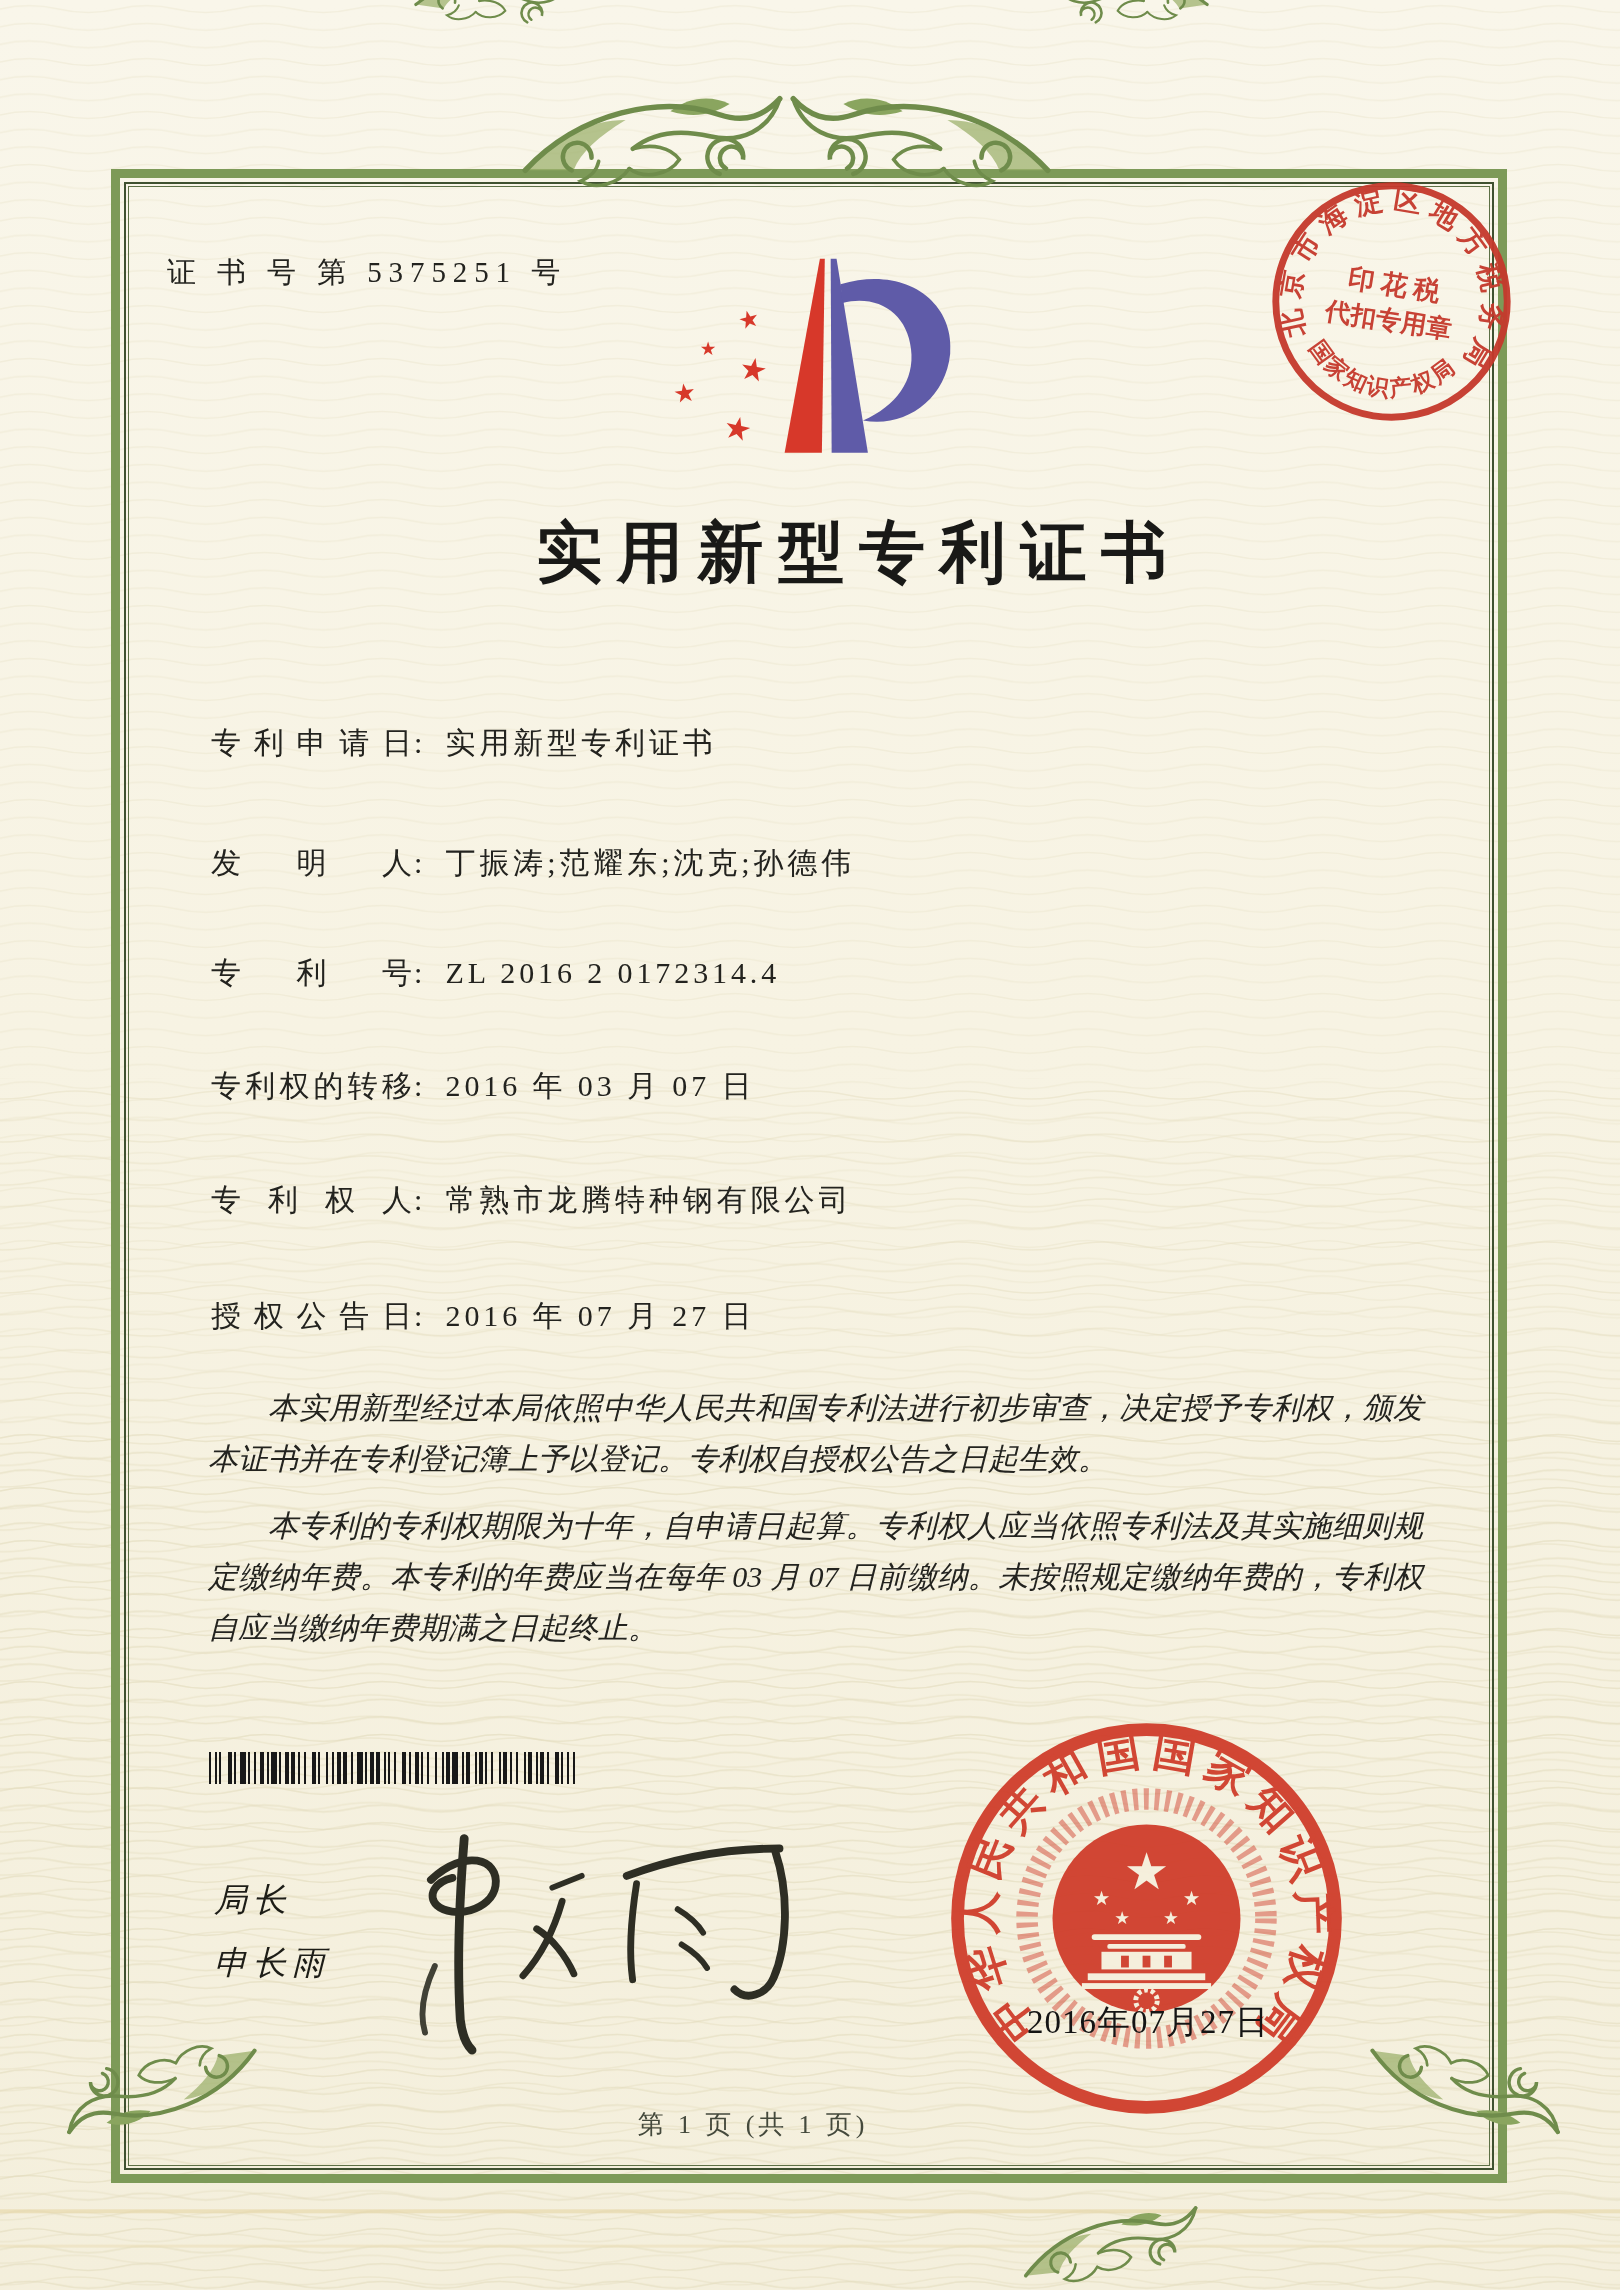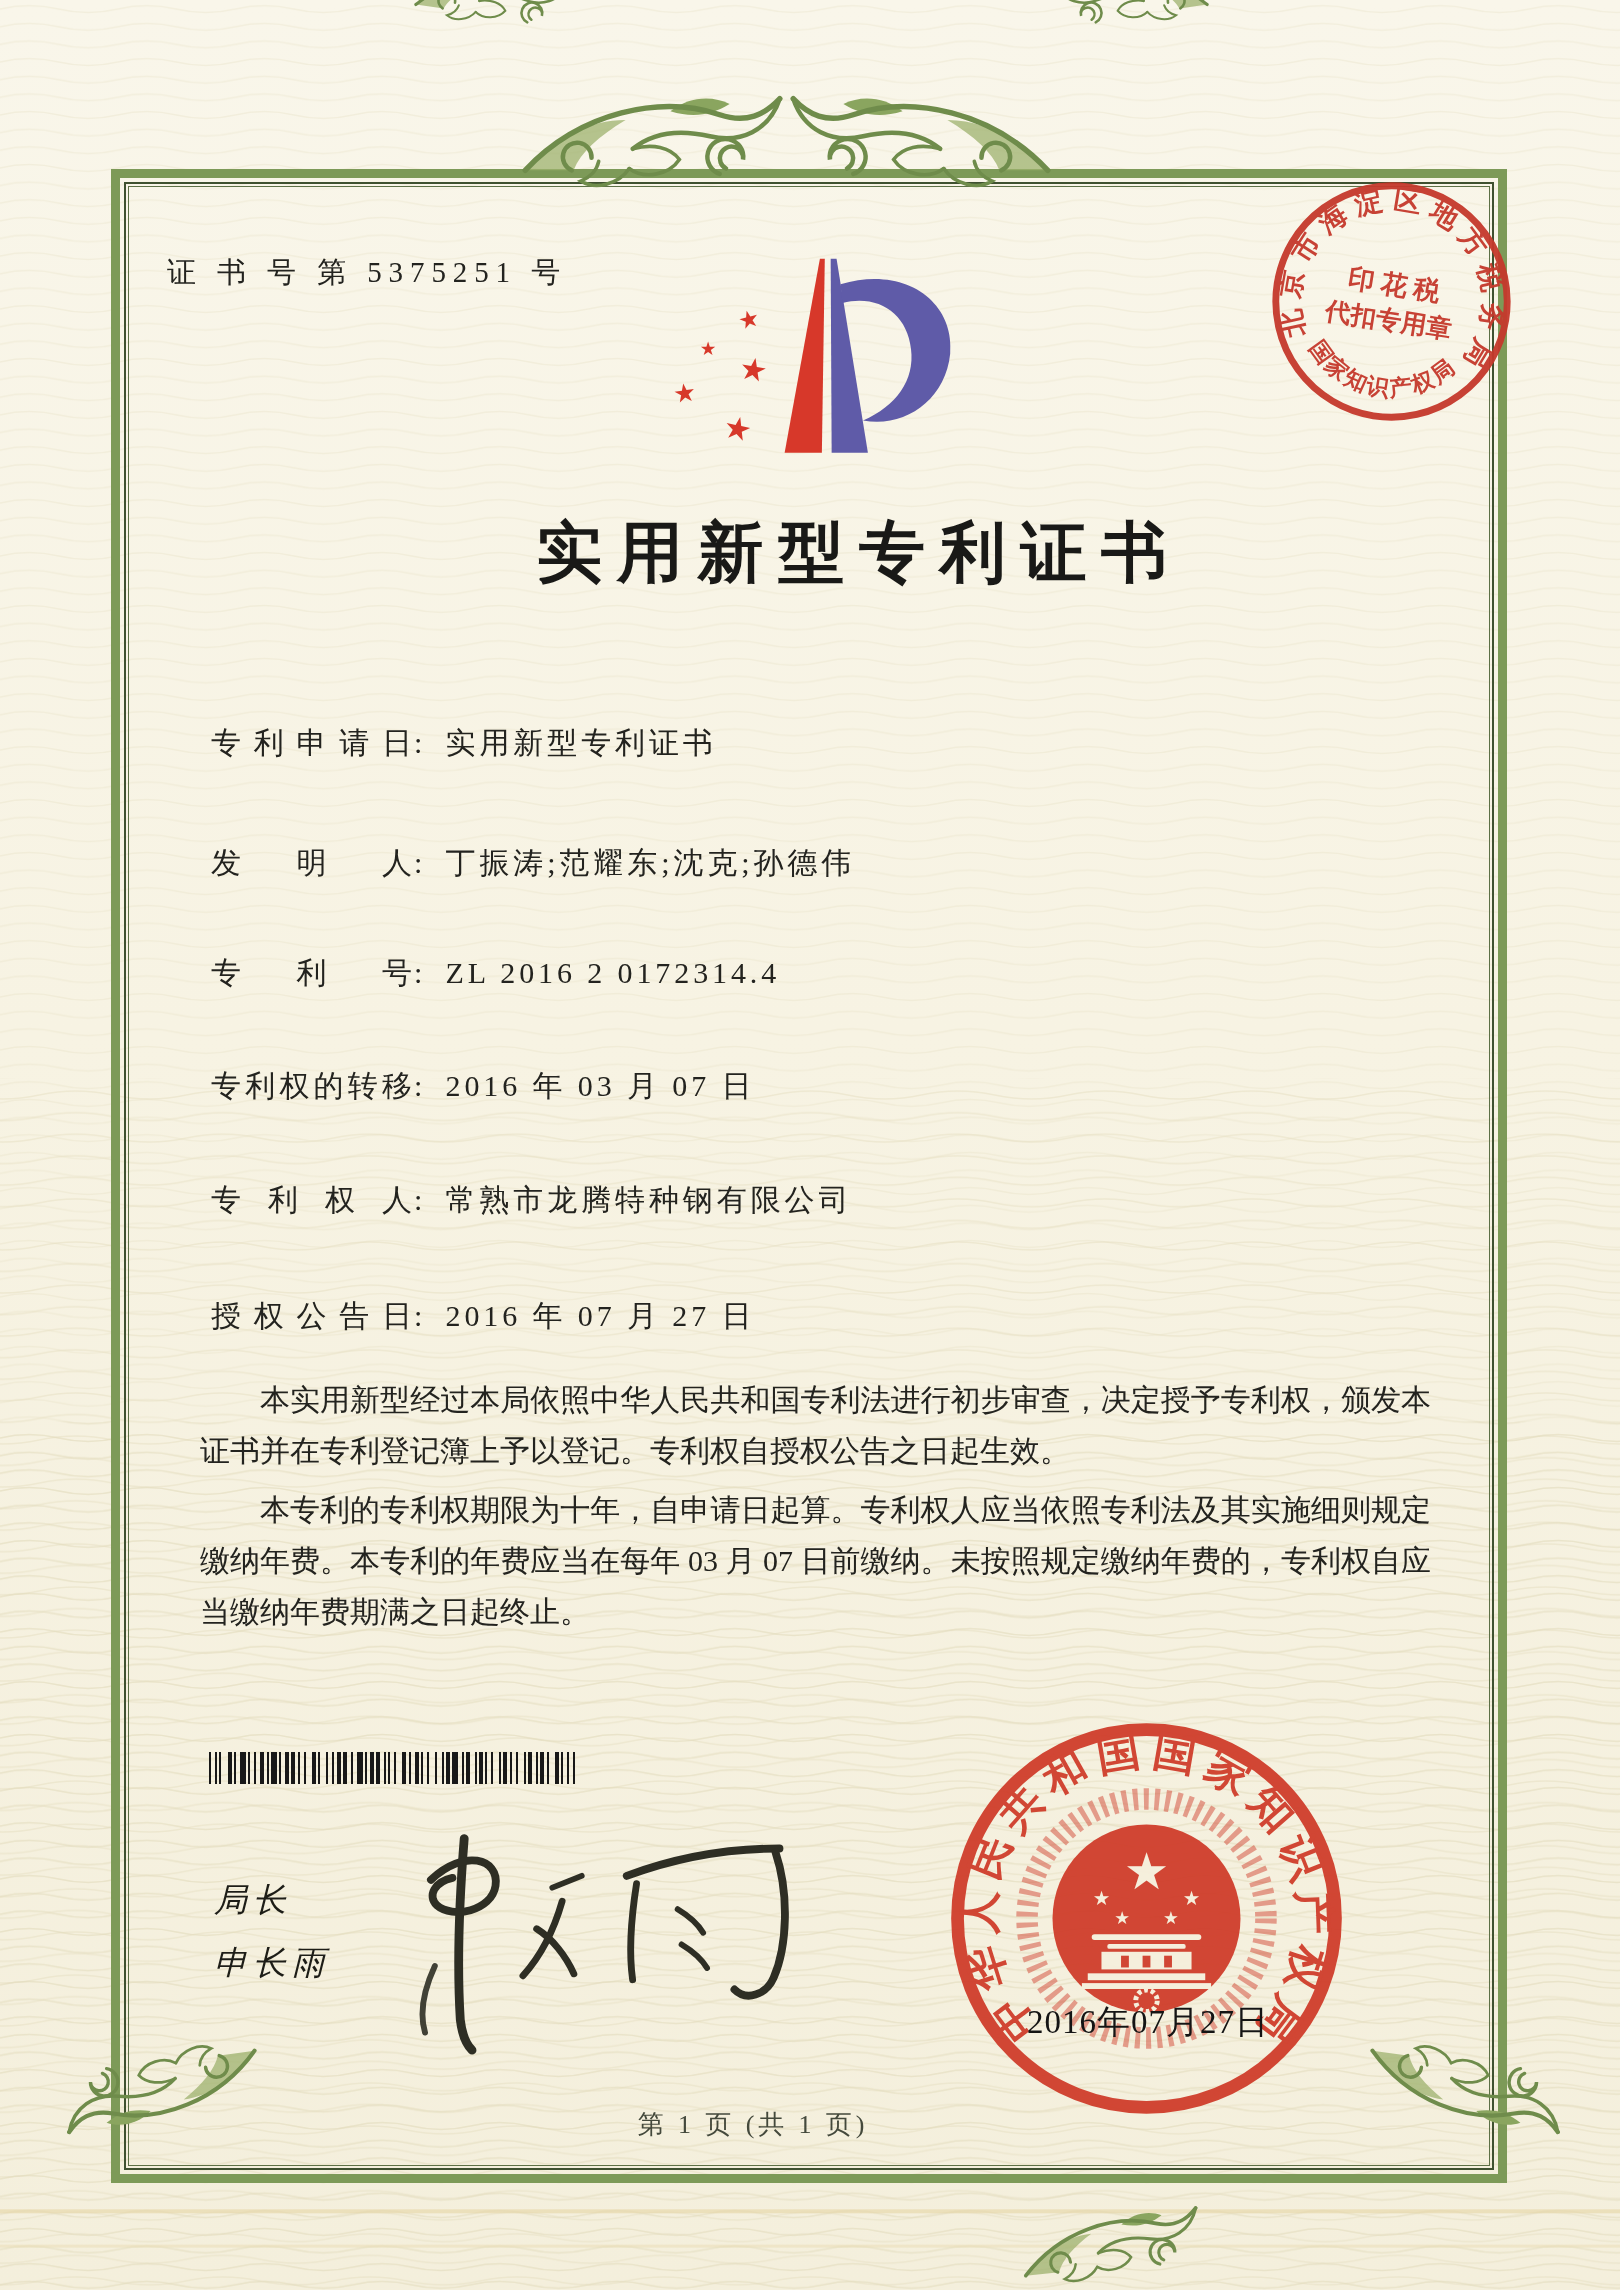--- a/index.html
+++ b/index.html
@@ -23,21 +23,21 @@
   .certno{position:absolute;left:167px;top:253px;font-size:29px;letter-spacing:6.9px;z-index:3;color:#23231f;}
   .logo{position:absolute;left:663px;top:251px;z-index:3;}
   .title{position:absolute;left:111px;top:508px;width:1496px;text-align:center;
     font-size:66px;font-weight:700;letter-spacing:14.7px;z-index:3;color:#191917;}
   .fieldrow{position:absolute;left:211px;z-index:3;font-size:30px;white-space:nowrap;color:#23231f;}
   .flabel{display:inline-block;width:201px;text-align:justify;text-align-last:justify;}
   .fcolon{display:inline-block;margin-left:2px;}
   .fvalue{margin-left:15.7px;letter-spacing:3.9px;}
   .bodytext{position:absolute;left:192px;top:1366px;width:1247px;z-index:3;
     font-size:30px;line-height:51px;text-align:justify;color:#23231f;}
-  .bodytext p{margin:8px;text-indent:2em;}
+  .bodytext p{margin:16px;text-indent:2em;font-style:italic;}
   #barcode{position:absolute;left:209px;top:1752px;width:385px;height:32px;z-index:3;}
   #barcode i{position:absolute;top:0;height:100%;background:#181818;}
   .signer{position:absolute;left:214px;z-index:3;font-family:"Liberation Sans","DejaVu Sans",sans-serif;
     font-size:33px;letter-spacing:5.9px;color:#1d1d17;font-style:italic;}
   .sig-svg{position:absolute;left:380px;top:1819px;z-index:3;}
   .seal{position:absolute;left:936px;top:1708px;z-index:3;}
   .sealdate{position:absolute;left:1027px;top:2000px;z-index:4;font-size:33px;
     letter-spacing:1px;color:#141414;white-space:nowrap;}
   .taxstamp{position:absolute;left:1266px;top:176px;z-index:3;}
   .footer{position:absolute;left:111px;top:2107px;width:1284px;text-align:center;

